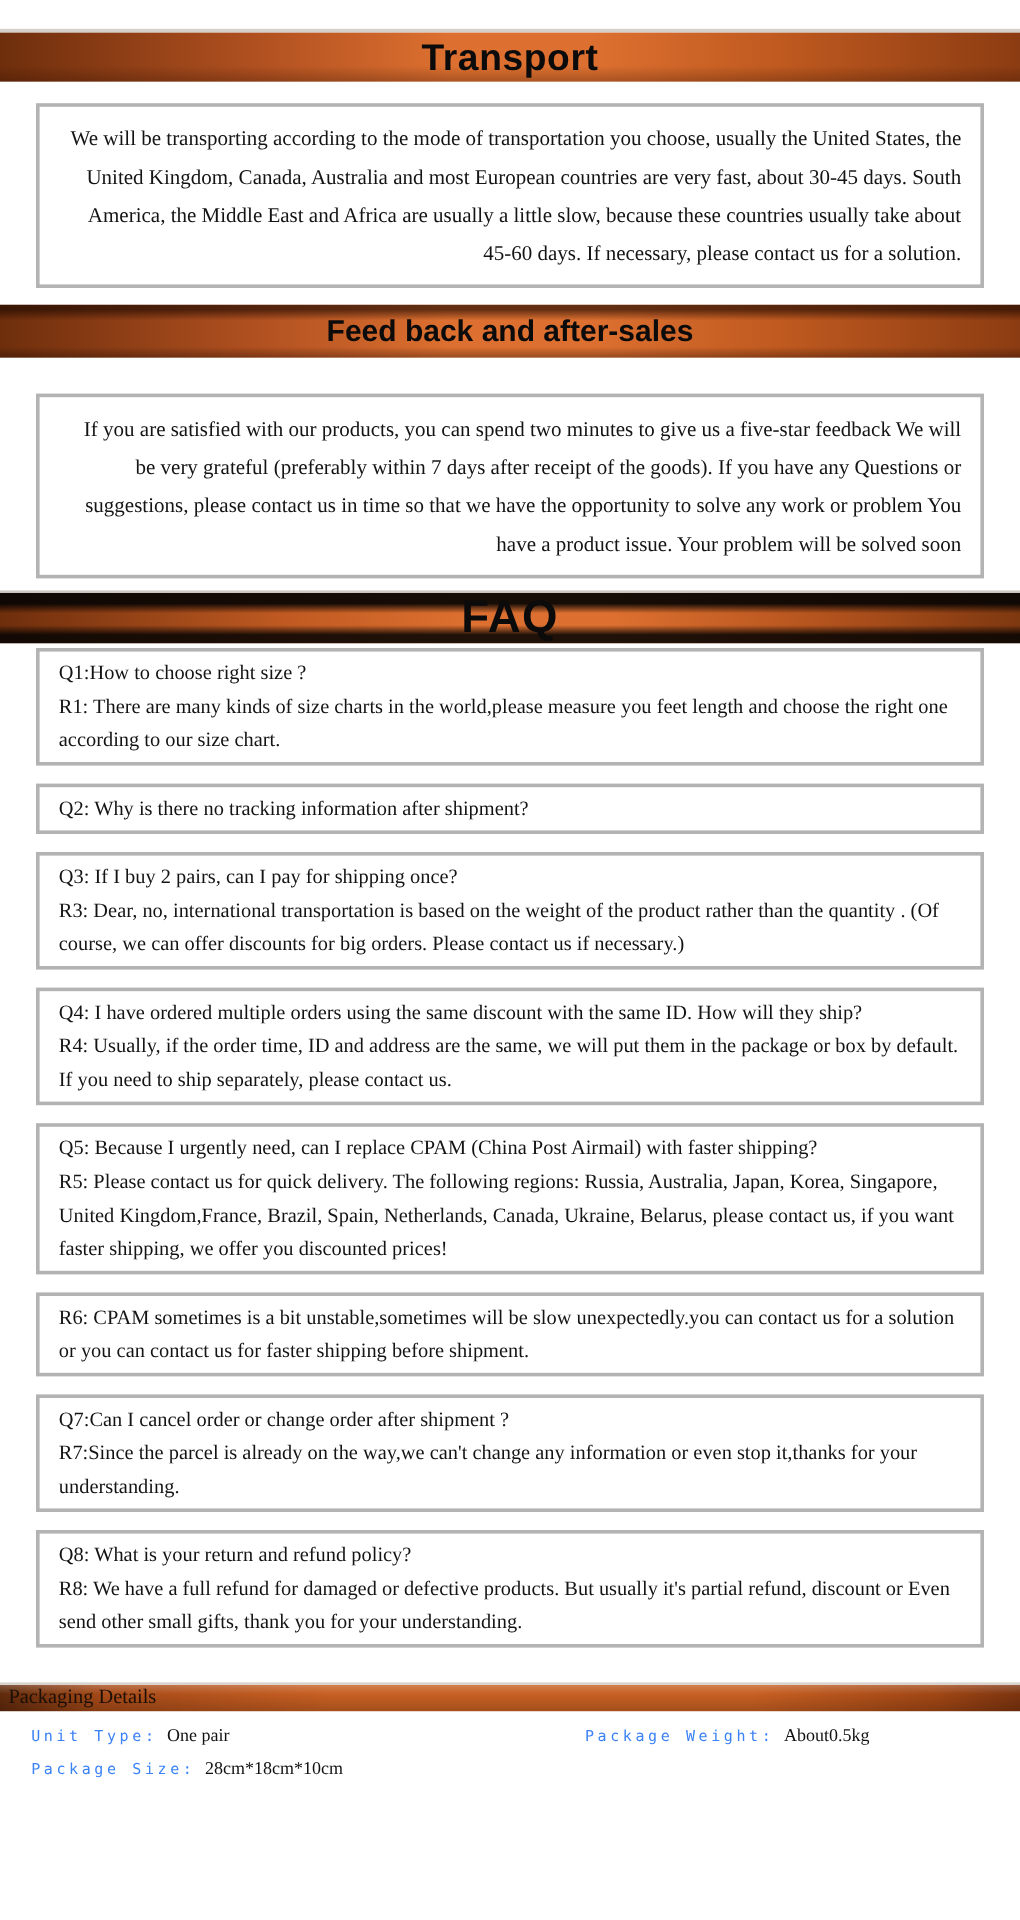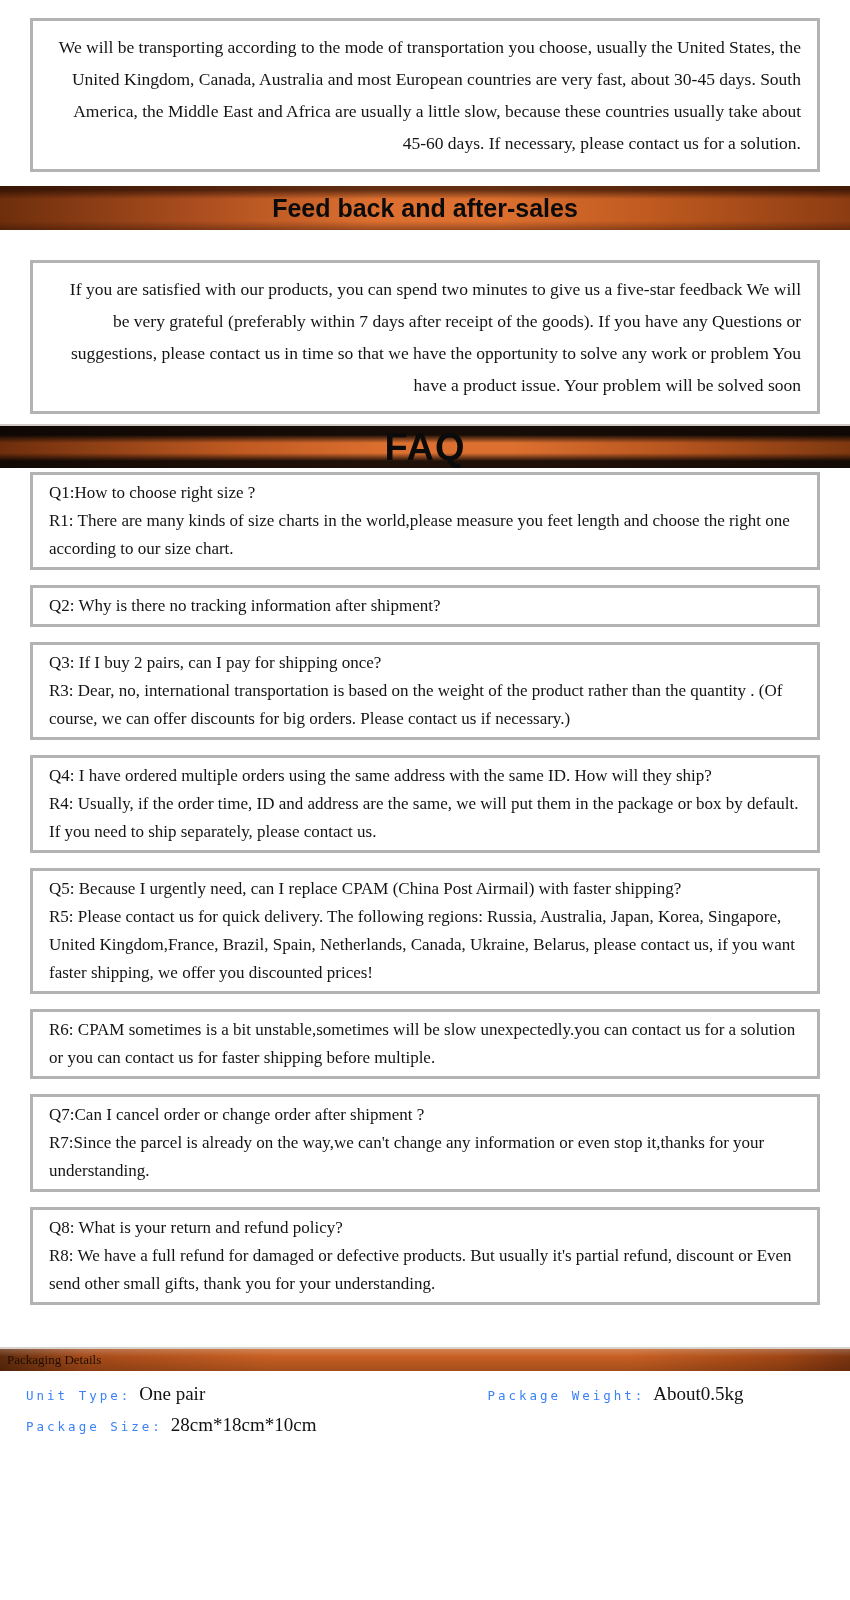--- a/index.html
+++ b/index.html
@@ -72,29 +72,28 @@
     border: 3px solid #b3b3b3;
     background: #ffffff;
     padding: 4px 16px;
     font-size: 17px;
     line-height: 28px;
   }
   .qbox:first-of-type { margin-top: 4px; }
 
   
   .pack-bar {
-    margin-top: 42px;
+    margin-top: 29px;
     height: 24px;
     box-sizing: border-box;
     border-top: 2px solid #d8d2cc;
     padding-left: 7px;
     display: flex;
-    align-items: center;
     font-family: "Liberation Serif", serif;
-    font-size: 13px;
+    font-size: 17px;
     color: #1d0f05;
     background:
       linear-gradient(to bottom, rgba(255,255,255,0.22), rgba(0,0,0,0) 35%, rgba(0,0,0,0.18) 100%),
       linear-gradient(to right, #5f2a0c, #a64a18 10%, #c75f22 32%, #c75f22 74%, #a04614 92%, #7c340f 100%);
   }
   .pack-fields {
     display: flex;
     padding: 12px 0 0 26px;
   }
   .pack-col.left  { width: 56%; }
@@ -102,29 +101,32 @@
   .pack-row { margin-bottom: 9px; white-space: nowrap; }
   .pack-label {
     font-family: "DejaVu Sans Mono", monospace;
     font-size: 12.5px;
     letter-spacing: 3px;
     color: #3b82f6;
     margin-right: 8px;
   }
   .pack-value {
     font-family: "Liberation Serif", serif;
-    font-size: 19px;
+    font-size: 15px;
     color: #111111;
   }
 </style>
 </head>
 <body>
 
 <div class="page">
 
+  <div class="banner banner-transport">
+    <span>Transport</span>
+  </div>
 
   <div class="textbox">
     <span>We will be transporting according to the mode of transportation you choose, usually the United States, the United Kingdom, Canada, Australia and most European countries are very fast, about 30-45 days. South America, the Middle East and Africa are usually a little slow, because these countries usually take about 45-60 days. If necessary, please contact us for a solution.</span>
   </div>
 
   <div class="banner banner-feedback">
     <span>Feed back and after-sales</span>
   </div>
 
   <div class="textbox feedback">
@@ -144,31 +146,31 @@
     <div class="qbox">
       <div>Q2: Why is there no tracking information after shipment?</div>
     </div>
 
     <div class="qbox">
       <div>Q3: If I buy 2 pairs, can I pay for shipping once?</div>
       <div>R3: Dear, no, international transportation is based on the weight of the product rather than the quantity . (Of course, we can offer discounts for big orders. Please contact us if necessary.)</div>
     </div>
 
     <div class="qbox">
-      <div>Q4: I have ordered multiple orders using the same address with the same ID. How will they ship?</div>
+      <div>Q4: I have ordered multiple orders using the same discount with the same ID. How will they ship?</div>
       <div>R4: Usually, if the order time, ID and address are the same, we will put them in the package or box by default. If you need to ship separately, please contact us.</div>
     </div>
 
     <div class="qbox">
       <div>Q5: Because I urgently need, can I replace CPAM (China Post Airmail) with faster shipping?</div>
       <div>R5: Please contact us for quick delivery. The following regions: Russia, Australia, Japan, Korea, Singapore, United Kingdom,France, Brazil, Spain, Netherlands, Canada, Ukraine, Belarus, please contact us, if you want faster shipping, we offer you discounted prices!</div>
     </div>
 
     <div class="qbox">
-      <div>R6: CPAM sometimes is a bit unstable,sometimes will be slow unexpectedly.you can contact us for a solution or you can contact us for faster shipping before multiple.</div>
+      <div>R6: CPAM sometimes is a bit unstable,sometimes will be slow unexpectedly.you can contact us for a solution or you can contact us for faster shipping before shipment.</div>
     </div>
 
     <div class="qbox">
       <div>Q7:Can I cancel order or change order after shipment ?</div>
       <div>R7:Since the parcel is already on the way,we can't change any information or even stop it,thanks for your understanding.</div>
     </div>
 
     <div class="qbox">
       <div>Q8: What is your return and refund policy?</div>
       <div>R8: We have a full refund for damaged or defective products. But usually it's partial refund, discount or Even send other small gifts, thank you for your understanding.</div>

